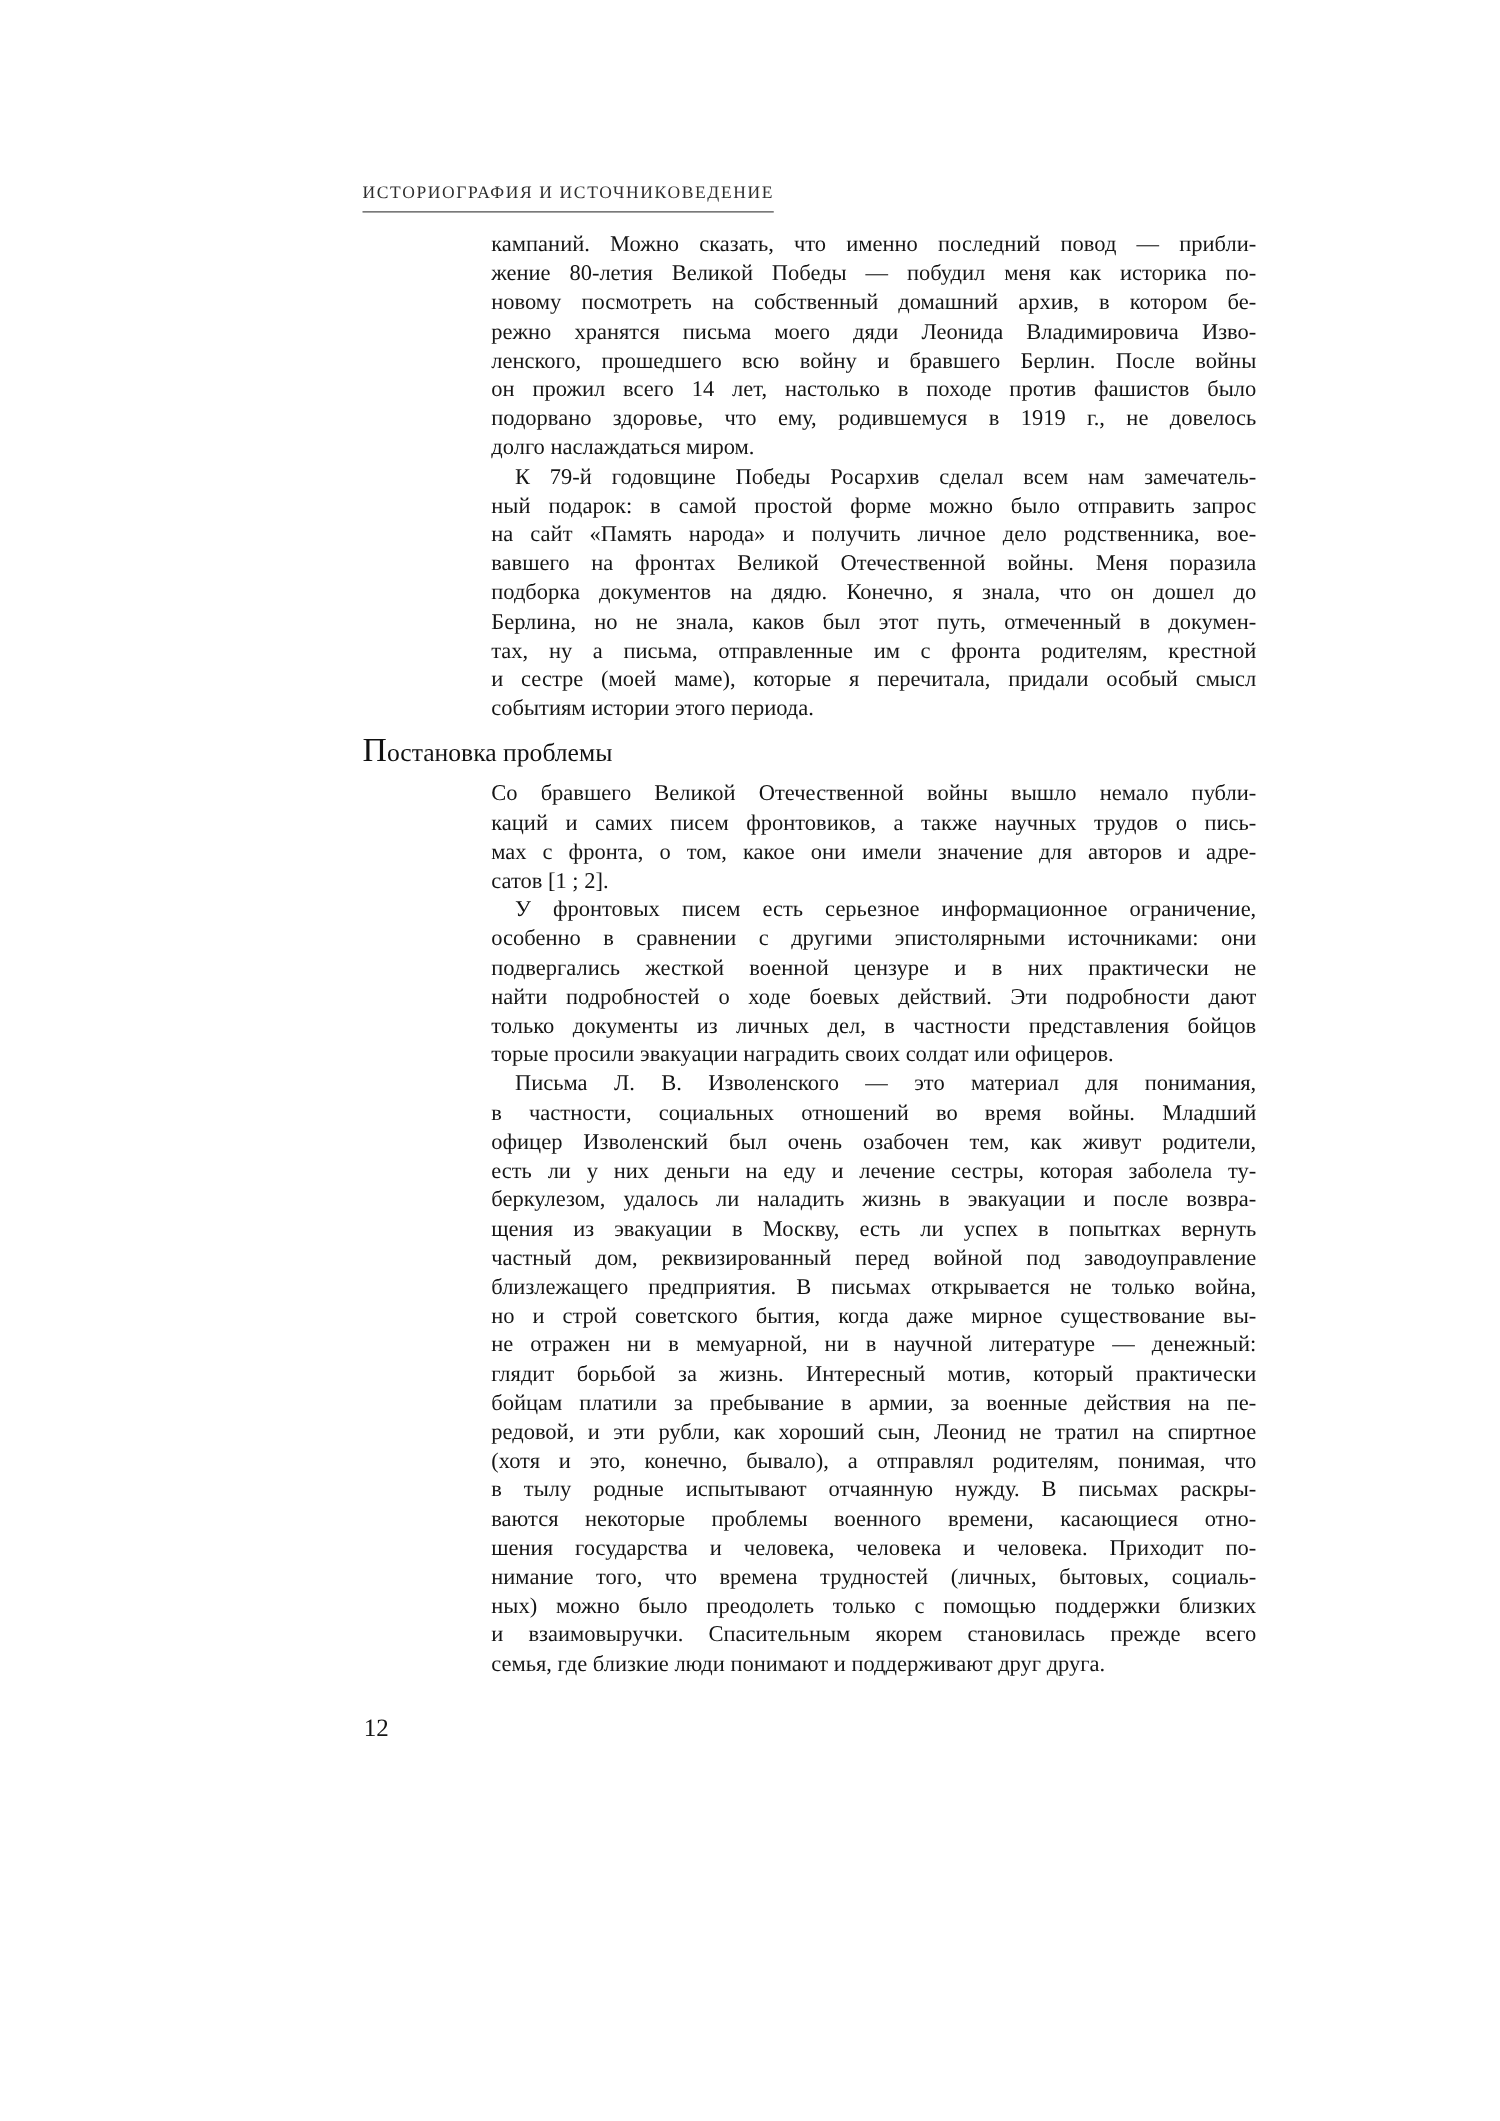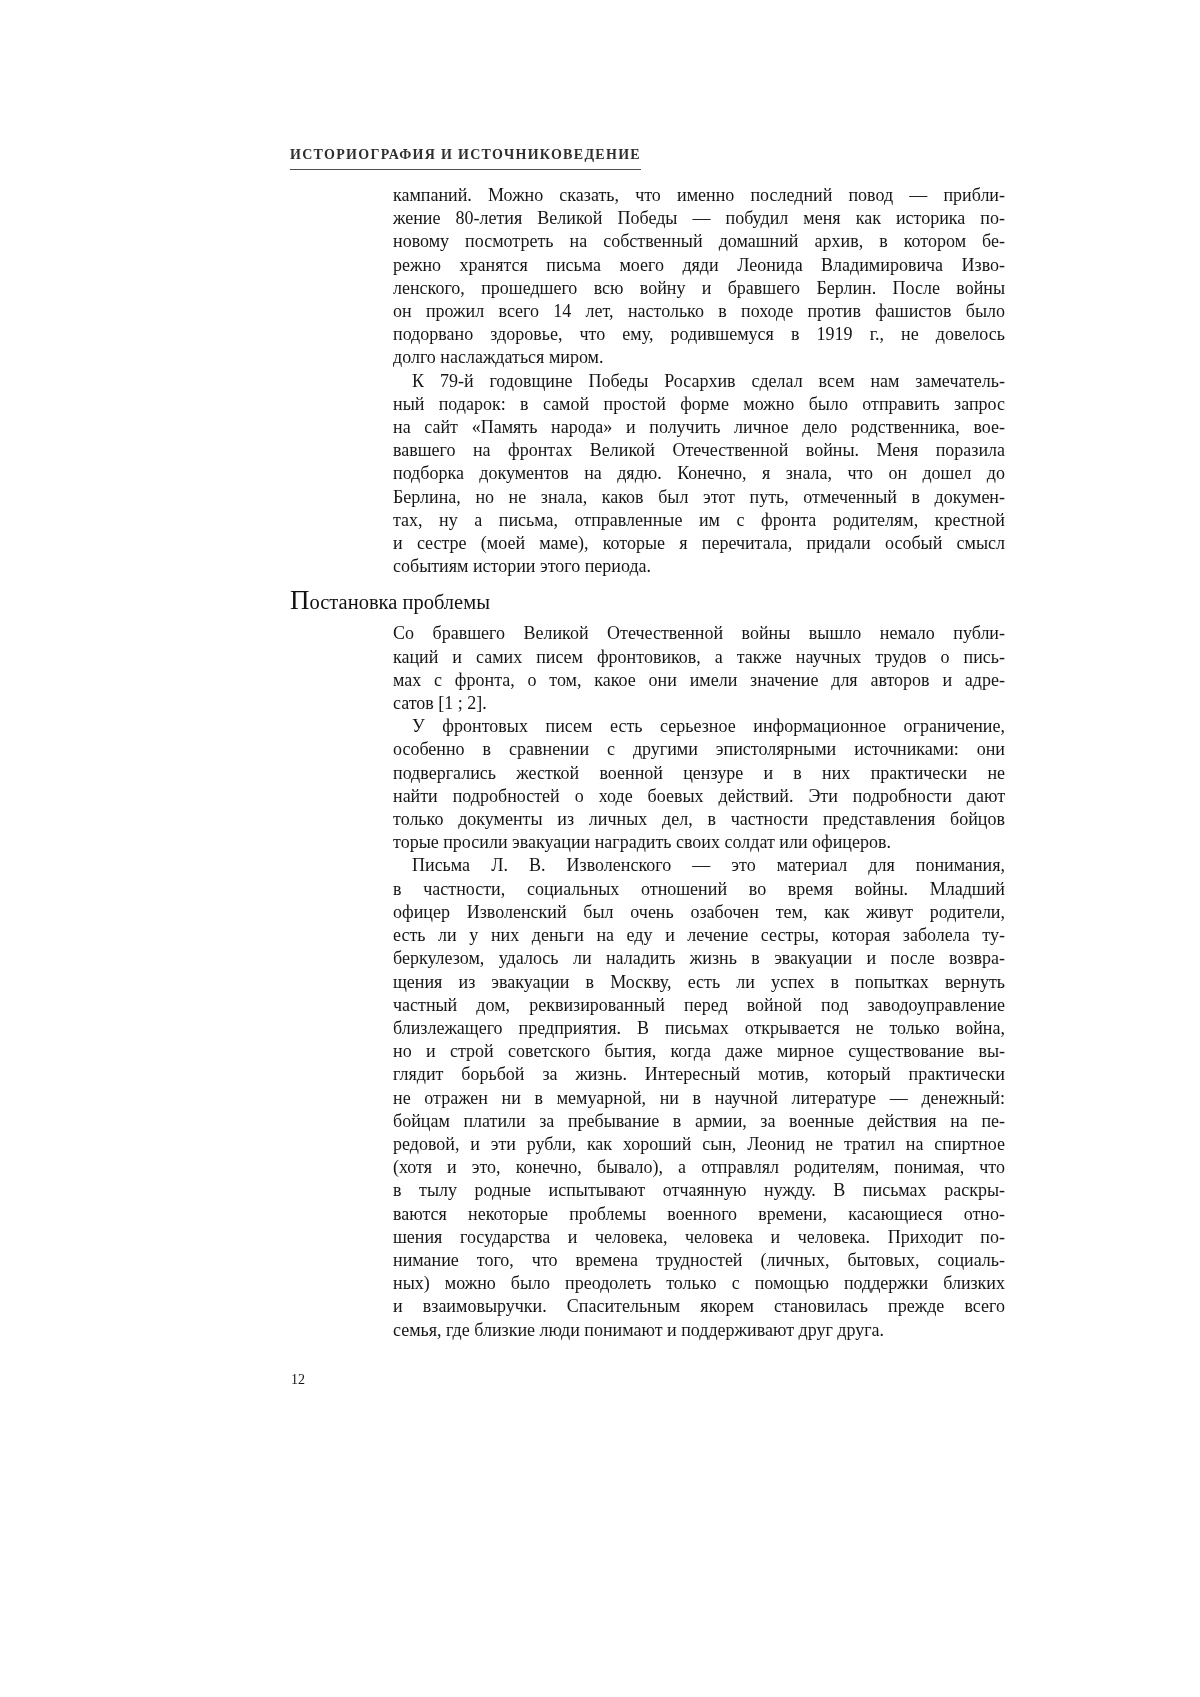--- a/index.html
+++ b/index.html
@@ -16,21 +16,20 @@
   .running-head {
     position: absolute;
     left: 290px;
     top: 147px;
     font-size: 14px;
     letter-spacing: 1.3px;
     color: #2e2e2e;
     padding-bottom: 6px;
     border-bottom: 1px solid #4d4d4d;
     white-space: nowrap;
-    font-weight: bold;
   }
   .body-column {
     position: absolute;
     left: 393px;
     top: 184px;
     width: 612px;
     font-size: 18px;
     line-height: 23.2px;
     text-align: justify;
   }
@@ -53,21 +52,21 @@
     text-align-last: left;
     color: #111;
   }
   .section-heading::first-letter {
     font-size: 27px;
   }
   .page-number {
     position: absolute;
     left: 291px;
     top: 1372px;
-    font-size: 14px;
+    font-size: 20px;
     color: #151515;
   }
 </style>
 </head>
 <body>
 
 <div class="page">
 
   <div class="running-head">ИСТОРИОГРАФИЯ И ИСТОЧНИКОВЕДЕНИЕ</div>
 
@@ -117,22 +116,22 @@
     <div class="para indent">
         <div class="line">Письма Л. В. Изволенского — это материал для понимания,</div>
         <div class="line">в частности, социальных отношений во время войны. Младший</div>
         <div class="line">офицер Изволенский был очень озабочен тем, как живут родители,</div>
         <div class="line">есть ли у них деньги на еду и лечение сестры, которая заболела ту-</div>
         <div class="line">беркулезом, удалось ли наладить жизнь в эвакуации и после возвра-</div>
         <div class="line">щения из эвакуации в Москву, есть ли успех в попытках вернуть</div>
         <div class="line">частный дом, реквизированный перед войной под заводоуправление</div>
         <div class="line">близлежащего предприятия. В письмах открывается не только война,</div>
         <div class="line">но и строй советского бытия, когда даже мирное существование вы-</div>
+        <div class="line">не отражен ни в мемуарной, ни в научной литературе — денежный:</div>
         <div class="line">глядит борьбой за жизнь. Интересный мотив, который практически</div>
-        <div class="line">не отражен ни в мемуарной, ни в научной литературе — денежный:</div>
         <div class="line">бойцам платили за пребывание в армии, за военные действия на пе-</div>
         <div class="line">редовой, и эти рубли, как хороший сын, Леонид не тратил на спиртное</div>
         <div class="line">(хотя и это, конечно, бывало), а отправлял родителям, понимая, что</div>
         <div class="line">в тылу родные испытывают отчаянную нужду. В письмах раскры-</div>
         <div class="line">ваются некоторые проблемы военного времени, касающиеся отно-</div>
         <div class="line">шения государства и человека, человека и человека. Приходит по-</div>
         <div class="line">нимание того, что времена трудностей (личных, бытовых, социаль-</div>
         <div class="line">ных) можно было преодолеть только с помощью поддержки близких</div>
         <div class="line">и взаимовыручки. Спасительным якорем становилась прежде всего</div>
         <div class="line">семья, где близкие люди понимают и поддерживают друг друга.</div>

